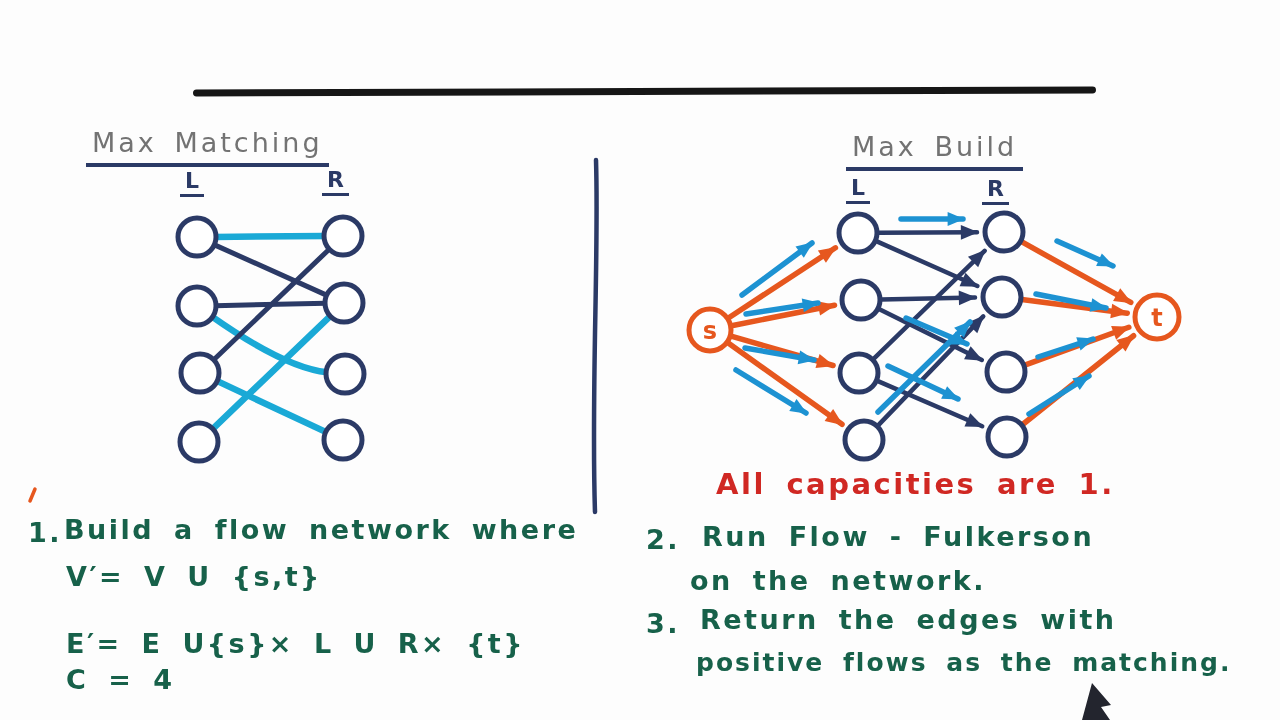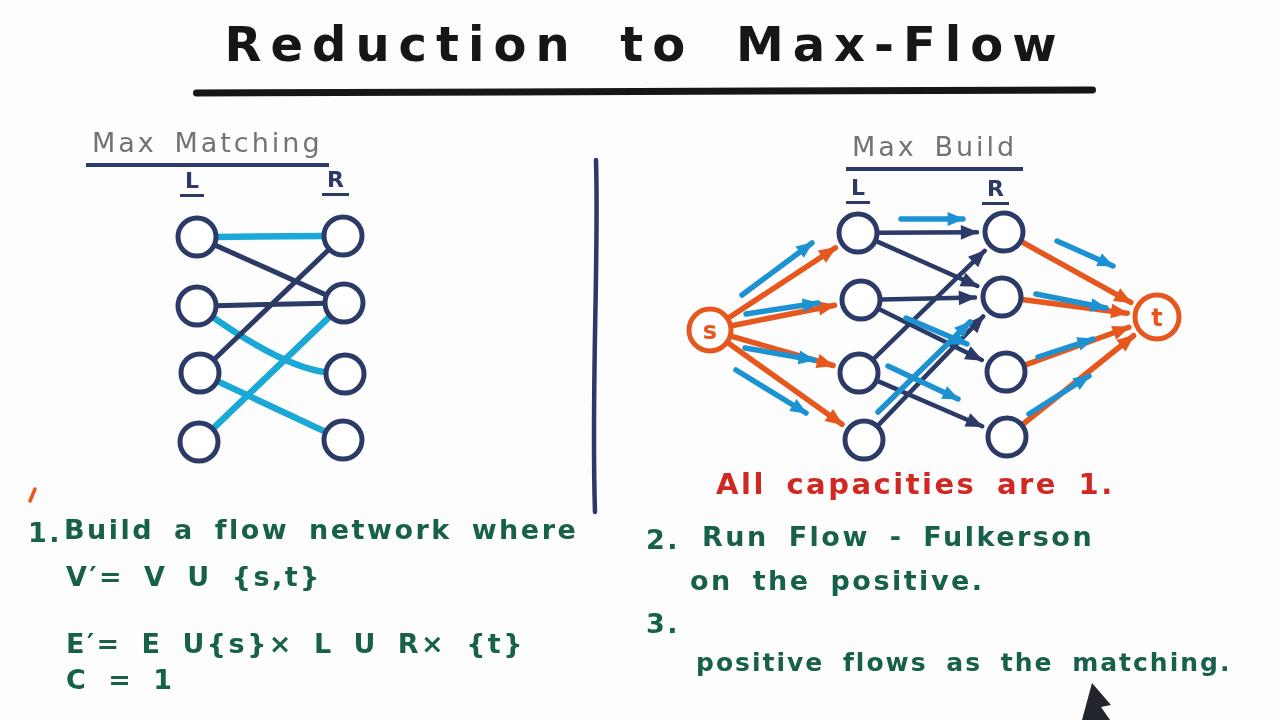--- a/index.html
+++ b/index.html
@@ -95,39 +95,39 @@
         <text x="710" y="331" fill="#e6571e" font-size="24" font-weight="bold" text-anchor="middle" dominant-baseline="central" font-family="&quot;DejaVu Sans&quot;,sans-serif">s</text>
         <text x="1157" y="318" fill="#e6571e" font-size="24" font-weight="bold" text-anchor="middle" dominant-baseline="central" font-family="&quot;DejaVu Sans&quot;,sans-serif">t</text>
       </g>
     <g id="g-decor">
         <path d="M 596,160 C 599,255 591,392 595,512" fill="none" stroke="#2b3a66" stroke-width="4.5" stroke-linecap="round"></path>
         <polygon points="1082,720 1092,683 1111,705 1101,707 1110,720" fill="#23252e"></polygon>
         <line x1="30" y1="501" x2="35" y2="489" stroke="#e6571e" stroke-width="3.5" stroke-linecap="round"></line>
       </g>
   </svg>
 
-  <div class="abs title" style="left:195px;top:16px;width:900px;">Reduction to Max-Flow</div>
   <div class="abs rule" style="left:193px;top:88px;width:903px;height:7px;transform:rotate(-0.2deg);"></div>
 
   <div class="abs gheading" style="left:86px;top:127px;">Max Matching</div>
   <div class="abs collabel" style="left:180px;top:168px;">L</div>
   <div class="abs collabel" style="left:322px;top:167px;">R</div>
 
   <div class="abs gheading" style="left:846px;top:131px;">Max Build</div>
   <div class="abs collabel" style="left:846px;top:175px;">L</div>
   <div class="abs collabel" style="left:982px;top:176px;">R</div>
 
   <div class="abs caption" style="left:716px;top:467px;">All capacities are 1.</div>
 
   <div class="abs green" style="left:28px;top:517px;">1.</div>
   <div class="abs green" style="left:66px;top:561px;">V′= V U {s,t}</div>
   <div class="abs green" style="left:64px;top:514px;">Build a flow network where</div>
   <div class="abs green" style="left:66px;top:628px;">E′= E U{s}× L U R× {t}</div>
-  <div class="abs green" style="left:66px;top:664px;">C = 1</div>
+  <div class="abs green" style="left:66px;top:664px;">C = 4</div>
 
   <div class="abs green" style="left:646px;top:524px;">2.</div>
   <div class="abs green" style="left:702px;top:521px;">Run Flow - Fulkerson</div>
-  <div class="abs green" style="left:690px;top:565px;">on the positive.</div>
+  <div class="abs green" style="left:690px;top:565px;">on the network.</div>
 
   <div class="abs green" style="left:646px;top:608px;">3.</div>
+  <div class="abs green" style="left:700px;top:604px;">Return the edges with</div>
   <div class="abs green small" style="left:696px;top:648px;">positive flows as the matching.</div>
 
 </div>
 
 </body></html>

